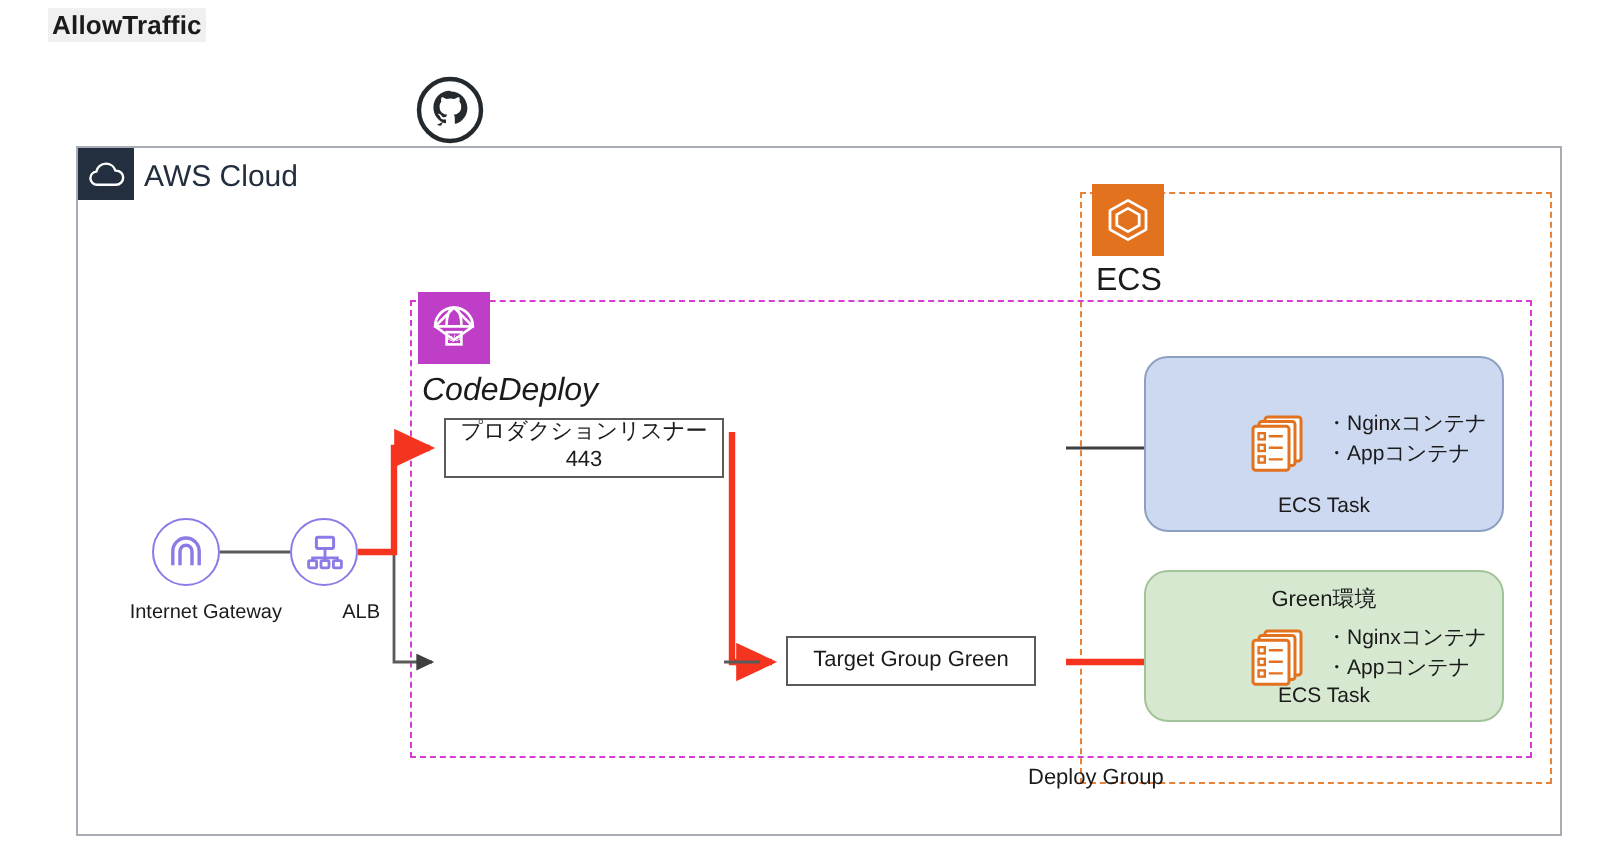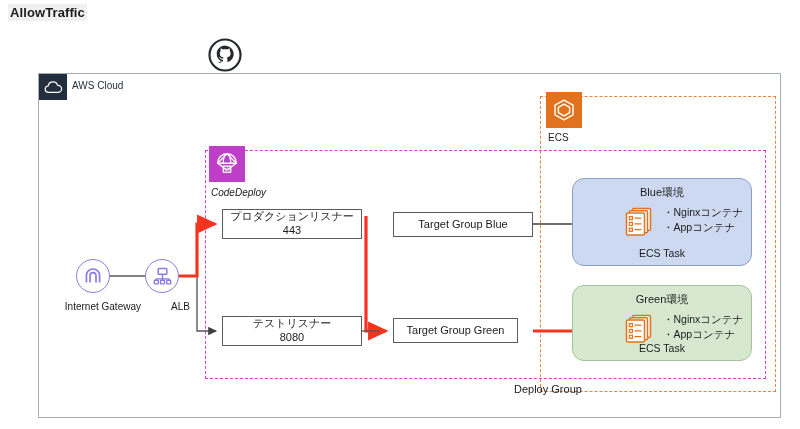--- a/index.html
+++ b/index.html
@@ -15,21 +15,21 @@
     position: relative;
     width: 800px;
     height: 429px;
     background: #ffffff;
     overflow: hidden;
   }
 
   
   .page-title {
     position: absolute;
-    left: 8px;
+    left: 24px;
     top: 4px;
     font-size: 13px;
     font-weight: bold;
     color: #1b1b1b;
     background: #f0f0f0;
     padding: 1px 2px;
     letter-spacing: 0.1px;
   }
 
   
@@ -51,21 +51,21 @@
     height: 26px;
     background: #232f3e;
     display: flex;
     align-items: center;
     justify-content: center;
   }
   .aws-cloud-label {
     position: absolute;
     left: 72px;
     top: 80px;
-    font-size: 10px;
+    font-size: 15px;
     color: #232f3e;
   }
 
   
   .grp-ecs {
     position: absolute;
     left: 540px;
     top: 96px;
     width: 236px;
     height: 296px;
@@ -96,21 +96,21 @@
     width: 36px;
     height: 36px;
     display: flex;
     align-items: center;
     justify-content: center;
   }
   .svc-ecs  { left: 546px; top: 92px;  background: #e2721d; }
   .svc-cd   { left: 209px; top: 146px; background: #bf3ec8; }
   .svc-label {
     position: absolute;
-    font-size: 10px;
+    font-size: 16px;
     color: #1b1b1b;
     white-space: nowrap;
   }
   .lbl-ecs { left: 548px; top: 132px; }
   .lbl-cd  { left: 211px; top: 187px; font-style: italic; }
 
   
   .github {
     position: absolute;
     left: 208px;
@@ -303,34 +303,26 @@
 
     <path d="M533,224 L617,224" stroke="#3f3f3f" stroke-width="1.4" fill="none" marker-end="url(#arrGray)"></path>
 
     <path d="M533,331 L615,331" stroke="#f5341f" stroke-width="3.2" fill="none" marker-end="url(#arrRed)"></path>
   </svg>
 
   <div class="node-box box-prod">
     <span class="l1">プロダクションリスナー</span>
     <span class="l2">443</span>
   </div>
-  <div class="node-box box-test">
-    <span class="l1">テストリスナー</span>
-    <span class="l2">8080</span>
-  </div>
-
-  <div class="node-box box-tgb">
-    <span>Target Group Blue</span>
-  </div>
+
   <div class="node-box box-tgg">
     <span>Target Group Green</span>
   </div>
 
   <div class="env-box env-blue">
-    <div class="env-title">Blue環境</div>
     <div class="task-icon">
       <svg width="34" height="34" viewBox="0 0 34 34">
         <rect x="9.5" y="3.5" width="18" height="22" rx="1.4" fill="#ffffff" stroke="#e2721d" stroke-width="1.5"></rect>
         <rect x="6.5" y="5.8" width="18" height="22" rx="1.4" fill="#ffffff" stroke="#e2721d" stroke-width="1.5"></rect>
         <rect x="3.5" y="8.1" width="18" height="22" rx="1.4" fill="#ffffff" stroke="#e2721d" stroke-width="1.5"></rect>
         <rect x="6.3" y="11.6" width="3.1" height="3.1" fill="none" stroke="#e2721d" stroke-width="1.2"></rect>
         <rect x="6.3" y="17.4" width="3.1" height="3.1" fill="none" stroke="#e2721d" stroke-width="1.2"></rect>
         <rect x="6.3" y="23.2" width="3.1" height="3.1" fill="none" stroke="#e2721d" stroke-width="1.2"></rect>
         <path d="M11.4,13.1 h7 M11.4,18.9 h7 M11.4,24.7 h7" stroke="#e2721d" stroke-width="1.2"></path>
       </svg>

